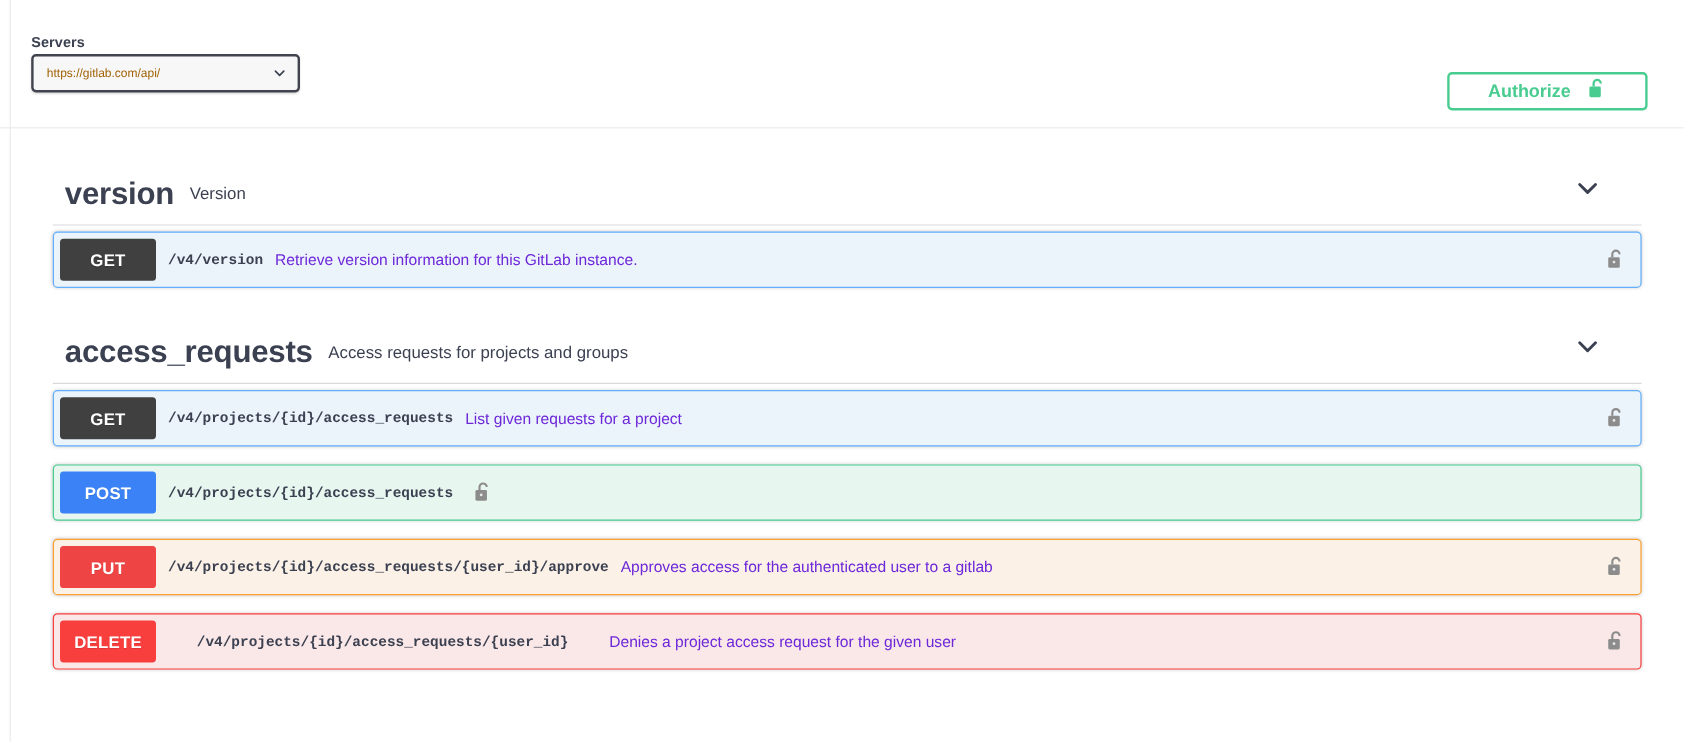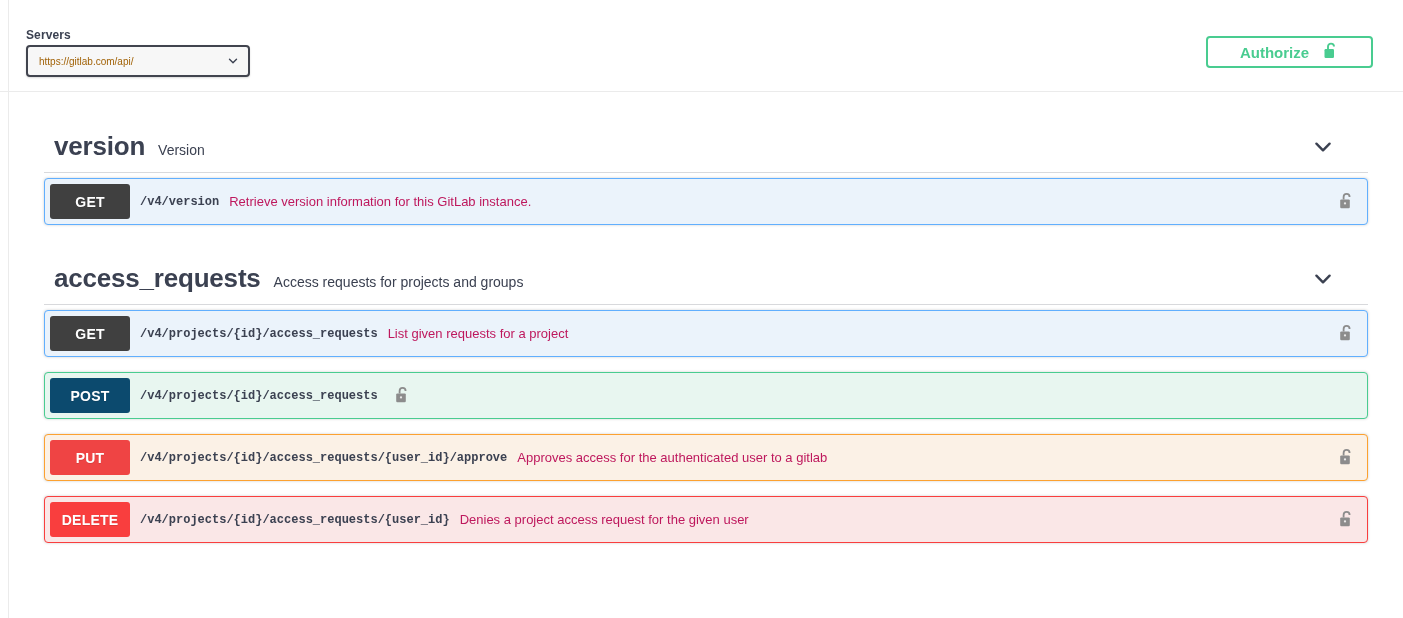--- a/index.html
+++ b/index.html
@@ -22,21 +22,21 @@
     left: 8px;
     top: 0;
     width: 1px;
     height: 618px;
     background: #ebebeb;
   }
 
   
   .scheme-bar {
     position: relative;
-    height: 92px;
+    height: 107px;
     border-bottom: 1px solid #ebebeb;
     padding: 0 41px 0 9px;
   }
   .servers-block {
     position: absolute;
     left: 26px;
     top: 28px;
   }
   .servers-label {
     display: block;
@@ -69,21 +69,21 @@
   .server-select .caret {
     width: 14px;
     height: 14px;
     flex: 0 0 14px;
     margin-left: 4px;
   }
 
   .authorize-wrap {
     position: absolute;
     right: 30px;
-    top: 36px;
+    top: 60px;
     text-decoration: underline;
   }
   .authorize-btn {
     display: inline-flex;
     align-items: center;
     justify-content: center;
     gap: 14px;
     min-width: 167px;
     height: 32px;
     padding: 0 16px;
@@ -104,21 +104,20 @@
   }
   .block {
     padding-left: 35px;
     padding-right: 5px;
   }
 
   .opblock-tag-section { margin-top: 0; }
 
   .opblock-tag {
     display: flex;
-    align-items: center;
     padding: 10px 20px 10px 10px;
     border-bottom: 1px solid rgba(59,65,81,0.2);
     cursor: pointer;
     margin: 0 0 5px 0;
   }
   .tag-name {
     font-size: 26px;
     font-weight: bold;
     color: #3b4151;
     margin: 0;
@@ -165,38 +164,38 @@
     font-family: "Liberation Mono", monospace;
     font-size: 12px;
     font-weight: bold;
     color: #3b4151;
     padding: 0 10px;
     word-break: break-all;
   }
   .opblock .summary {
     flex: 1;
     font-size: 13px;
-    color: #be185d;
+    color: #6d28d9;
     padding-right: 10px;
   }
   .opblock .auth-lock {
     flex: 0 0 30px;
     display: flex;
     align-items: center;
     justify-content: center;
     cursor: pointer;
   }
 
   .op-get    { background: #ebf3fb; border: 1px solid #61affe; }
   .op-get    .method { background: #404040; }
   .op-post   { background: #e8f6f0; border: 1px solid #49cc90; }
-  .op-post   .method { background: #0c4a6e; }
+  .op-post   .method { background: #3b82f6; }
   .op-put    { background: #fbf1e6; border: 1px solid #fca130; }
   .op-put    .method { background: #ef4444; }
-  .op-delete { background: #fae7e7; border: 1px solid #f93e3e; }
+  .op-delete { background: #fae7e7; border: 1px solid #f93e3e; gap: 24px; }
   .op-delete .method { background: #f93e3e; }
 
   .spacer-version { height: 29px; }
   .spacer-tag2 { height: 13px; }
 </style>
 </head>
 <body>
 
 <div class="left-rule"></div>
 

